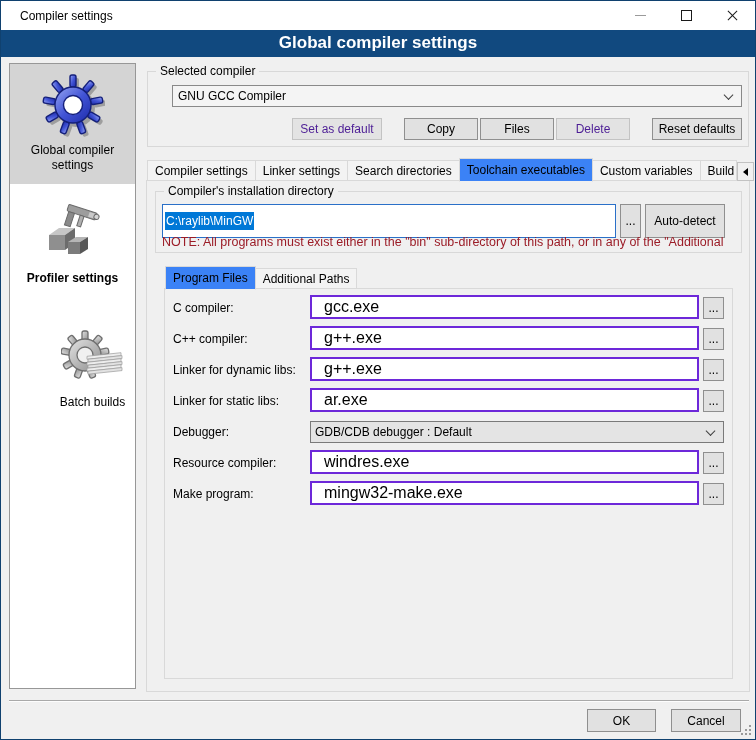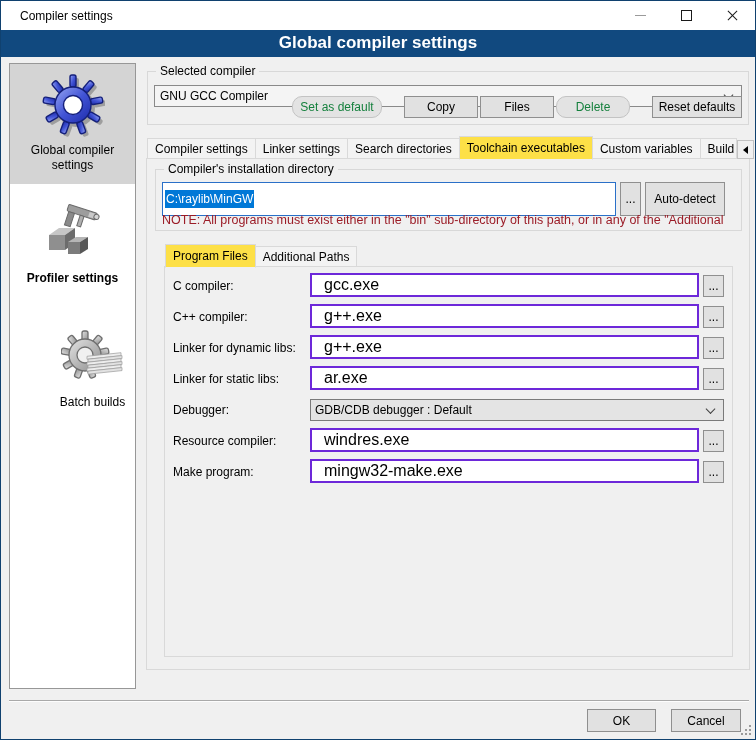--- a/index.html
+++ b/index.html
@@ -28,38 +28,38 @@
   .sb-item-2{margin-top:8px;font-weight:bold;}
   .sb-item-3{margin-top:30px;padding-left:40px;}
   .sb-label{font-size:12px;line-height:15px;margin-top:2px;color:#000;}
 
   
   .content{position:absolute;left:145px;top:62px;width:604px;height:626px;}
 
   .group{position:relative;border:1px solid #d8d8d8;box-sizing:border-box;}
   .group-label{position:absolute;top:-8px;left:8px;background:#f0f0f0;padding:0 4px;font-size:12px;color:#000;}
 
-  .group1{margin:8px 0 0 1px;width:602px;height:54px;}
+  .group1{margin:8px 0 0 1px;width:602px;height:76px;}
   .combo{background:#f4f4f4;border:1px solid #898989;display:flex;align-items:center;box-sizing:border-box;padding-left:5px;font-size:12px;}
-  .combo1{position:absolute;left:6px;right:6px;top:13px;height:22px;}
+  .combo1{position:absolute;left:24px;right:6px;top:13px;height:22px;}
   .chev{position:absolute;right:9px;top:50%;width:6px;height:6px;border-right:1.4px solid #404040;border-bottom:1.4px solid #404040;transform:translateY(-65%) rotate(45deg);}
   .btnrow{position:absolute;left:6px;right:6px;bottom:6px;height:22px;display:flex;justify-content:flex-end;align-items:stretch;}
   .btn{background:#e1e1e1;border:1px solid #8f8f8f;font-size:12px;font-family:"Liberation Sans",sans-serif;padding:0;line-height:20px;text-align:center;box-sizing:border-box;color:#000;}
-  .btn.disabled{background:#e3e3e3;border-color:#c3c3c3;color:#15803d;border-radius:10px;}
+  .btn.disabled{background:#e3e3e3;border-color:#c3c3c3;color:#4c1d95;}
   .b-setdef{width:90px;margin-right:22px;}
   .b-copy,.b-rename,.b-delete{width:74px;margin-right:2px;}
   .b-delete{margin-right:22px;}
   .b-reset{width:90px;margin-right:0;}
 
   
   .tabstrip{display:flex;align-items:flex-end;height:24px;position:relative;z-index:2;padding-left:1px;}
   .ts-outer{margin-top:10px;}
   .tab{height:21px;line-height:20px;padding:0 7px;background:#f3f3f3;border:1px solid #d9d9d9;margin-right:-1px;
        font-size:12px;white-space:nowrap;box-sizing:border-box;color:#000;}
-  .tab.active{height:24px;line-height:23px;background:#fde047;position:relative;z-index:3;border-bottom:1px solid #f0f0f0;margin-bottom:-1px;}
+  .tab.active{height:24px;line-height:23px;background:#3b82f6;position:relative;z-index:3;border-bottom:1px solid #f0f0f0;margin-bottom:-1px;}
   .tab.clip{width:37px;padding-right:0;overflow:hidden;flex-shrink:0;}
   .tabarrows{margin-left:auto;display:flex;align-self:flex-end;height:19px;}
   .arrowbtn{width:17px;height:19px;background:#f0f0f0;border:1px solid #c2c2c2;margin-left:1px;display:flex;align-items:center;justify-content:center;box-sizing:border-box;}
   .tri-l{width:0;height:0;border-style:solid;border-width:4px 5px 4px 0;border-color:transparent #000 transparent transparent;}
 
   .tabpage{position:relative;border:1px solid #d9d9d9;background:#f0f0f0;height:512px;margin-top:-1px;z-index:1;box-sizing:border-box;}
 
   
   .group2{position:absolute;left:8px;right:7px;top:10px;height:62px;}
   .dirrow{position:absolute;left:6px;right:16px;top:12px;height:34px;display:flex;}

